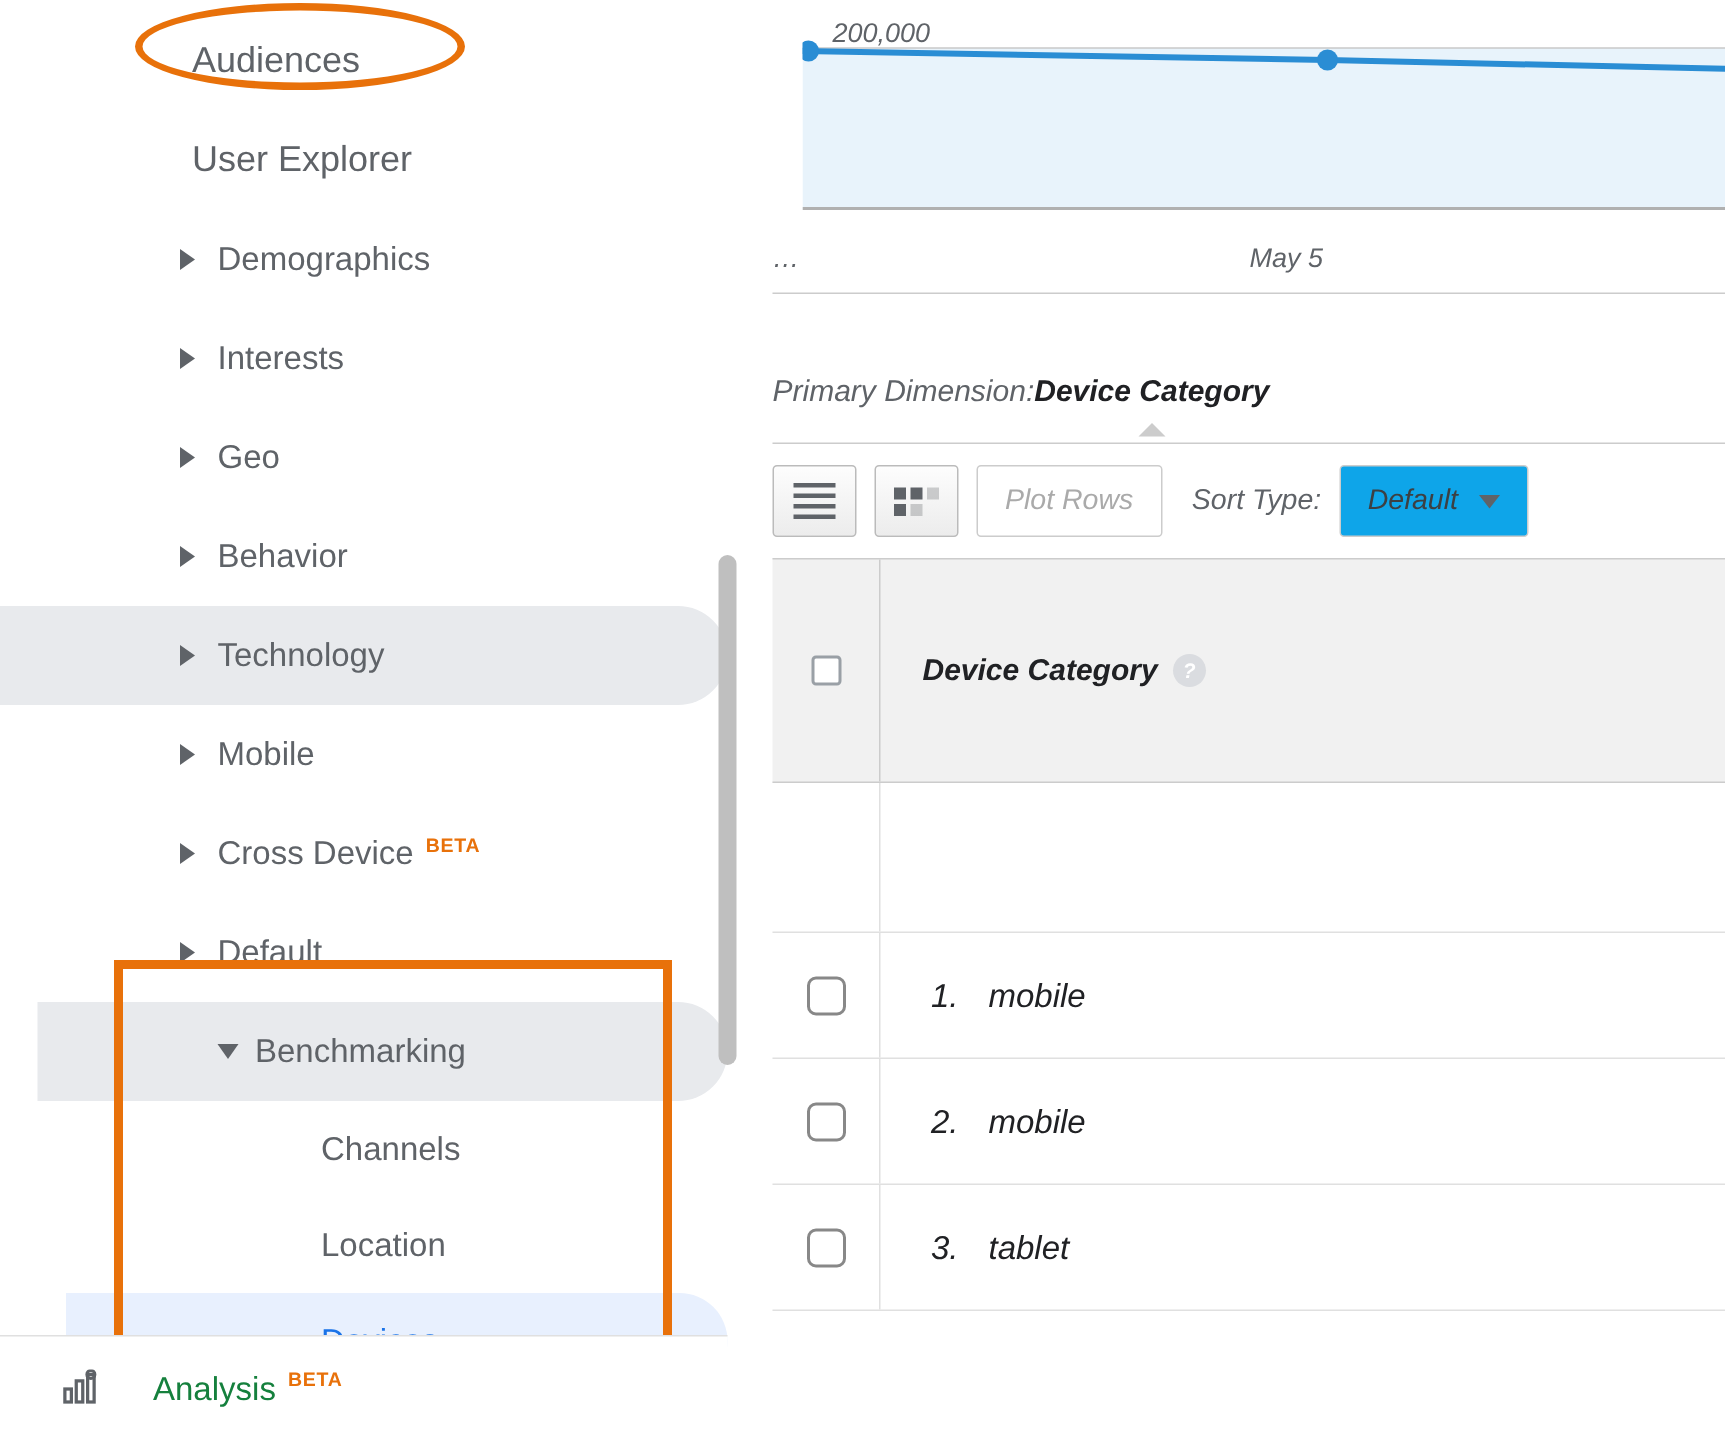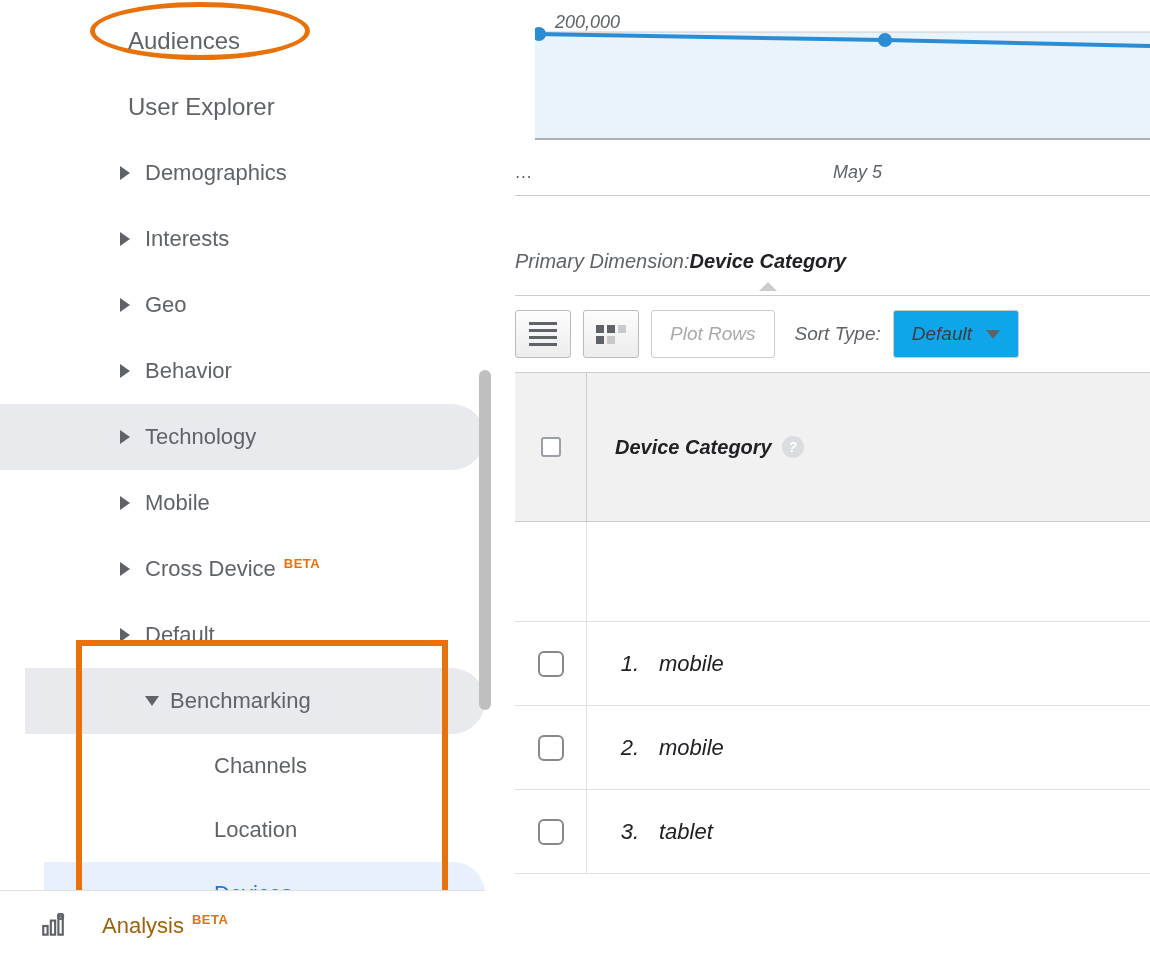--- a/index.html
+++ b/index.html
@@ -90,21 +90,21 @@
     position: absolute;
     bottom: 0; left: 0;
     width: 485px; height: 70px;
     border-top: 1px solid #e0e0e0;
     display: flex;
     align-items: center;
     padding-left: 40px;
     background: #fff;
   }
   .bottom-bar .icon { width: 26px; height: 26px; margin-right: 36px; color:#5f6368;}
-  .bottom-bar .label { font-size: 22px; color: #a16207; }
+  .bottom-bar .label { font-size: 22px; color: #15803d; }
   
   .main {
     flex: 1;
     padding-left: 30px;
     position: relative;
     padding-top: 12px;
     font-style: italic;
   }
   .chart-area {
     position: relative;

